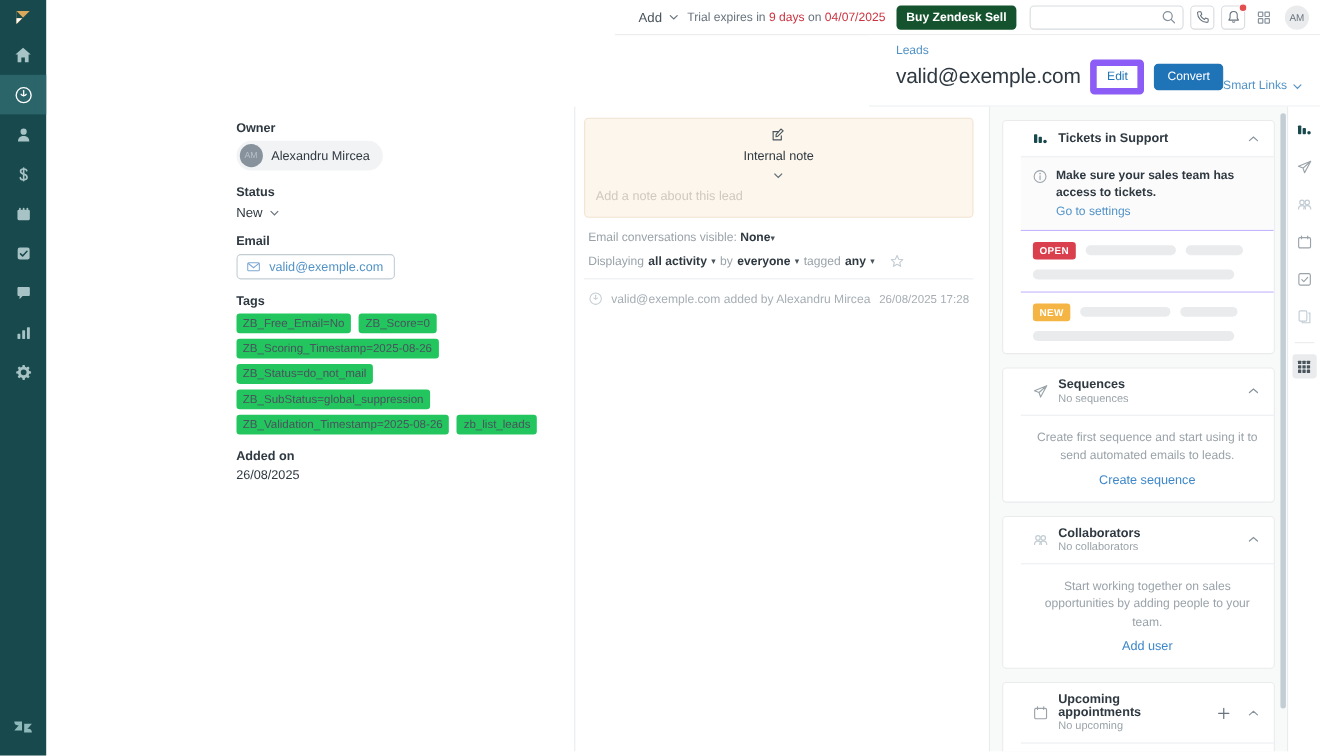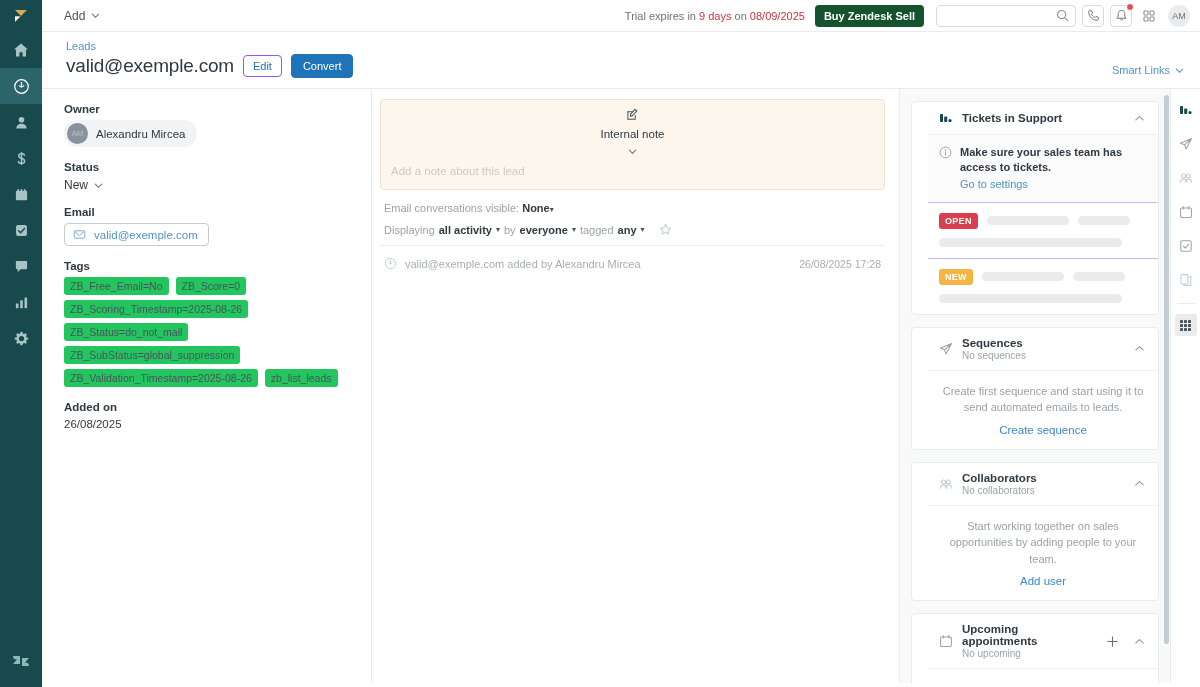--- a/index.html
+++ b/index.html
@@ -28,21 +28,21 @@
     display: flex; align-items: center; justify-content: center;
     cursor: pointer;
     color: #a8c3c5;
   }
   .nav-item.active { background: #2b6469; color: #fff; }
   .nav-item svg { display: block; }
   .nav-spacer { flex: 1; }
   .nav-bottom { width: 42px; height: 40px; display: flex; align-items: center; justify-content: center; margin-bottom: 6px;}
 
   
-  .main-col { flex: 1; display: flex; flex-direction: column; min-width: 0; height: 683px; }
+  .main-col { flex: 1; display: flex; flex-direction: column; min-width: 0; height: 683px; align-items: flex-end; }
 
   
   .topbar {
     height: 32px; min-height: 32px;
     background: #fff;
     border-bottom: 1px solid #e9ebed;
     display: flex; align-items: center;
     padding: 0 10px 0 14px;
   }
   .add-btn {
@@ -95,21 +95,21 @@
     background: #fff; border-bottom: 1px solid #e9ebed;
     padding: 8px 16px 10px 24px;
     display: flex; align-items: flex-end;
   }
   .lead-header-left { flex: 1; min-width: 0; }
   .breadcrumb { font-size: 11px; color: #5293c7; cursor: pointer; margin-bottom: 2px; }
   .title-row { display: flex; align-items: center; gap: 9px; }
   .lead-title { font-size: 19px; font-weight: normal; color: #2f3941; letter-spacing: -0.2px; }
   .btn-edit {
     font-size: 11px; color: #1f73b7; background: #fff;
-    border: 1px solid #8b5cf6; border-radius: 4px;
+    border: 6px solid #8b5cf6; border-radius: 4px;
     padding: 4px 9px; cursor: pointer;
   }
   .btn-convert {
     font-size: 11px; color: #fff; background: #1f73b7;
     border: 1px solid #1f73b7; border-radius: 4px;
     padding: 5px 11px; cursor: pointer;
   }
   .smartlinks {
     font-size: 11px; color: #5293c7; cursor: pointer;
     display: flex; align-items: center; gap: 5px; padding-bottom: 2px;
@@ -339,21 +339,21 @@
             <path d="M1.5 3.5 L5 7 L8.5 3.5" fill="none" stroke="#68737d" stroke-width="1.2" stroke-linecap="round"></path>
           </svg>
       </div>
 
       <div class="topbar-spacer"></div>
 
       <div class="trial-text">
         <span>Trial expires in</span>
         <span class="hl">9 days</span>
         <span>on</span>
-        <span class="hl">08/09/2025</span>
+        <span class="hl">04/07/2025</span>
       </div>
 
       <button class="buy-btn">Buy Zendesk Sell</button>
 
       <div class="searchwrap">
         <input value="" placeholder="" style="">
         <svg width="13" height="13" viewBox="0 0 14 14">
             <circle cx="6" cy="6" r="4.4" fill="none" stroke="#87929d" stroke-width="1.2"></circle>
             <path d="M9.3 9.3 L12.6 12.6" stroke="#87929d" stroke-width="1.2" stroke-linecap="round"></path>
           </svg>

